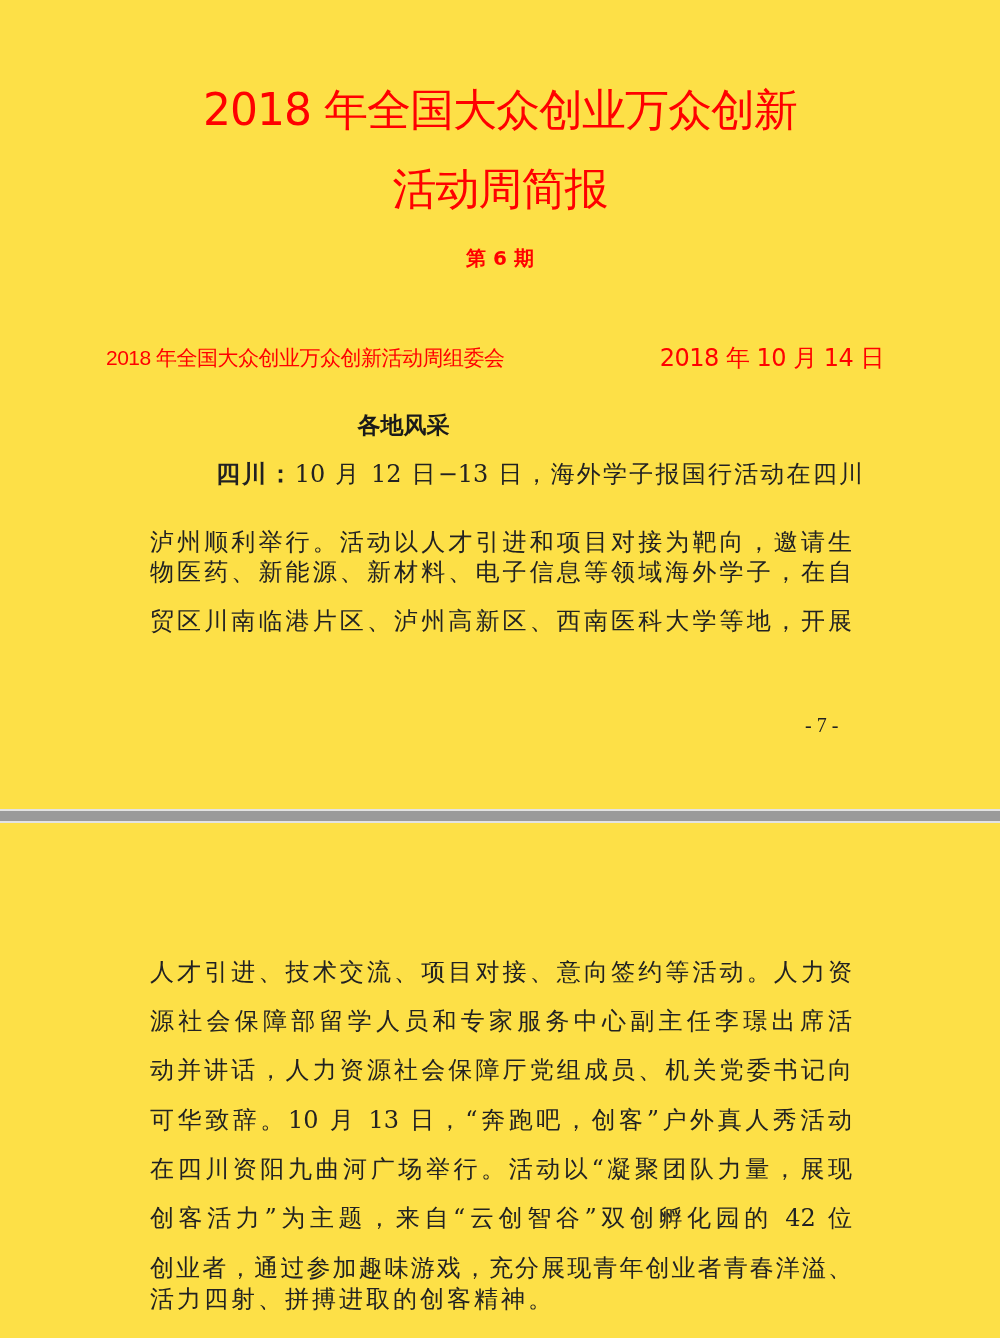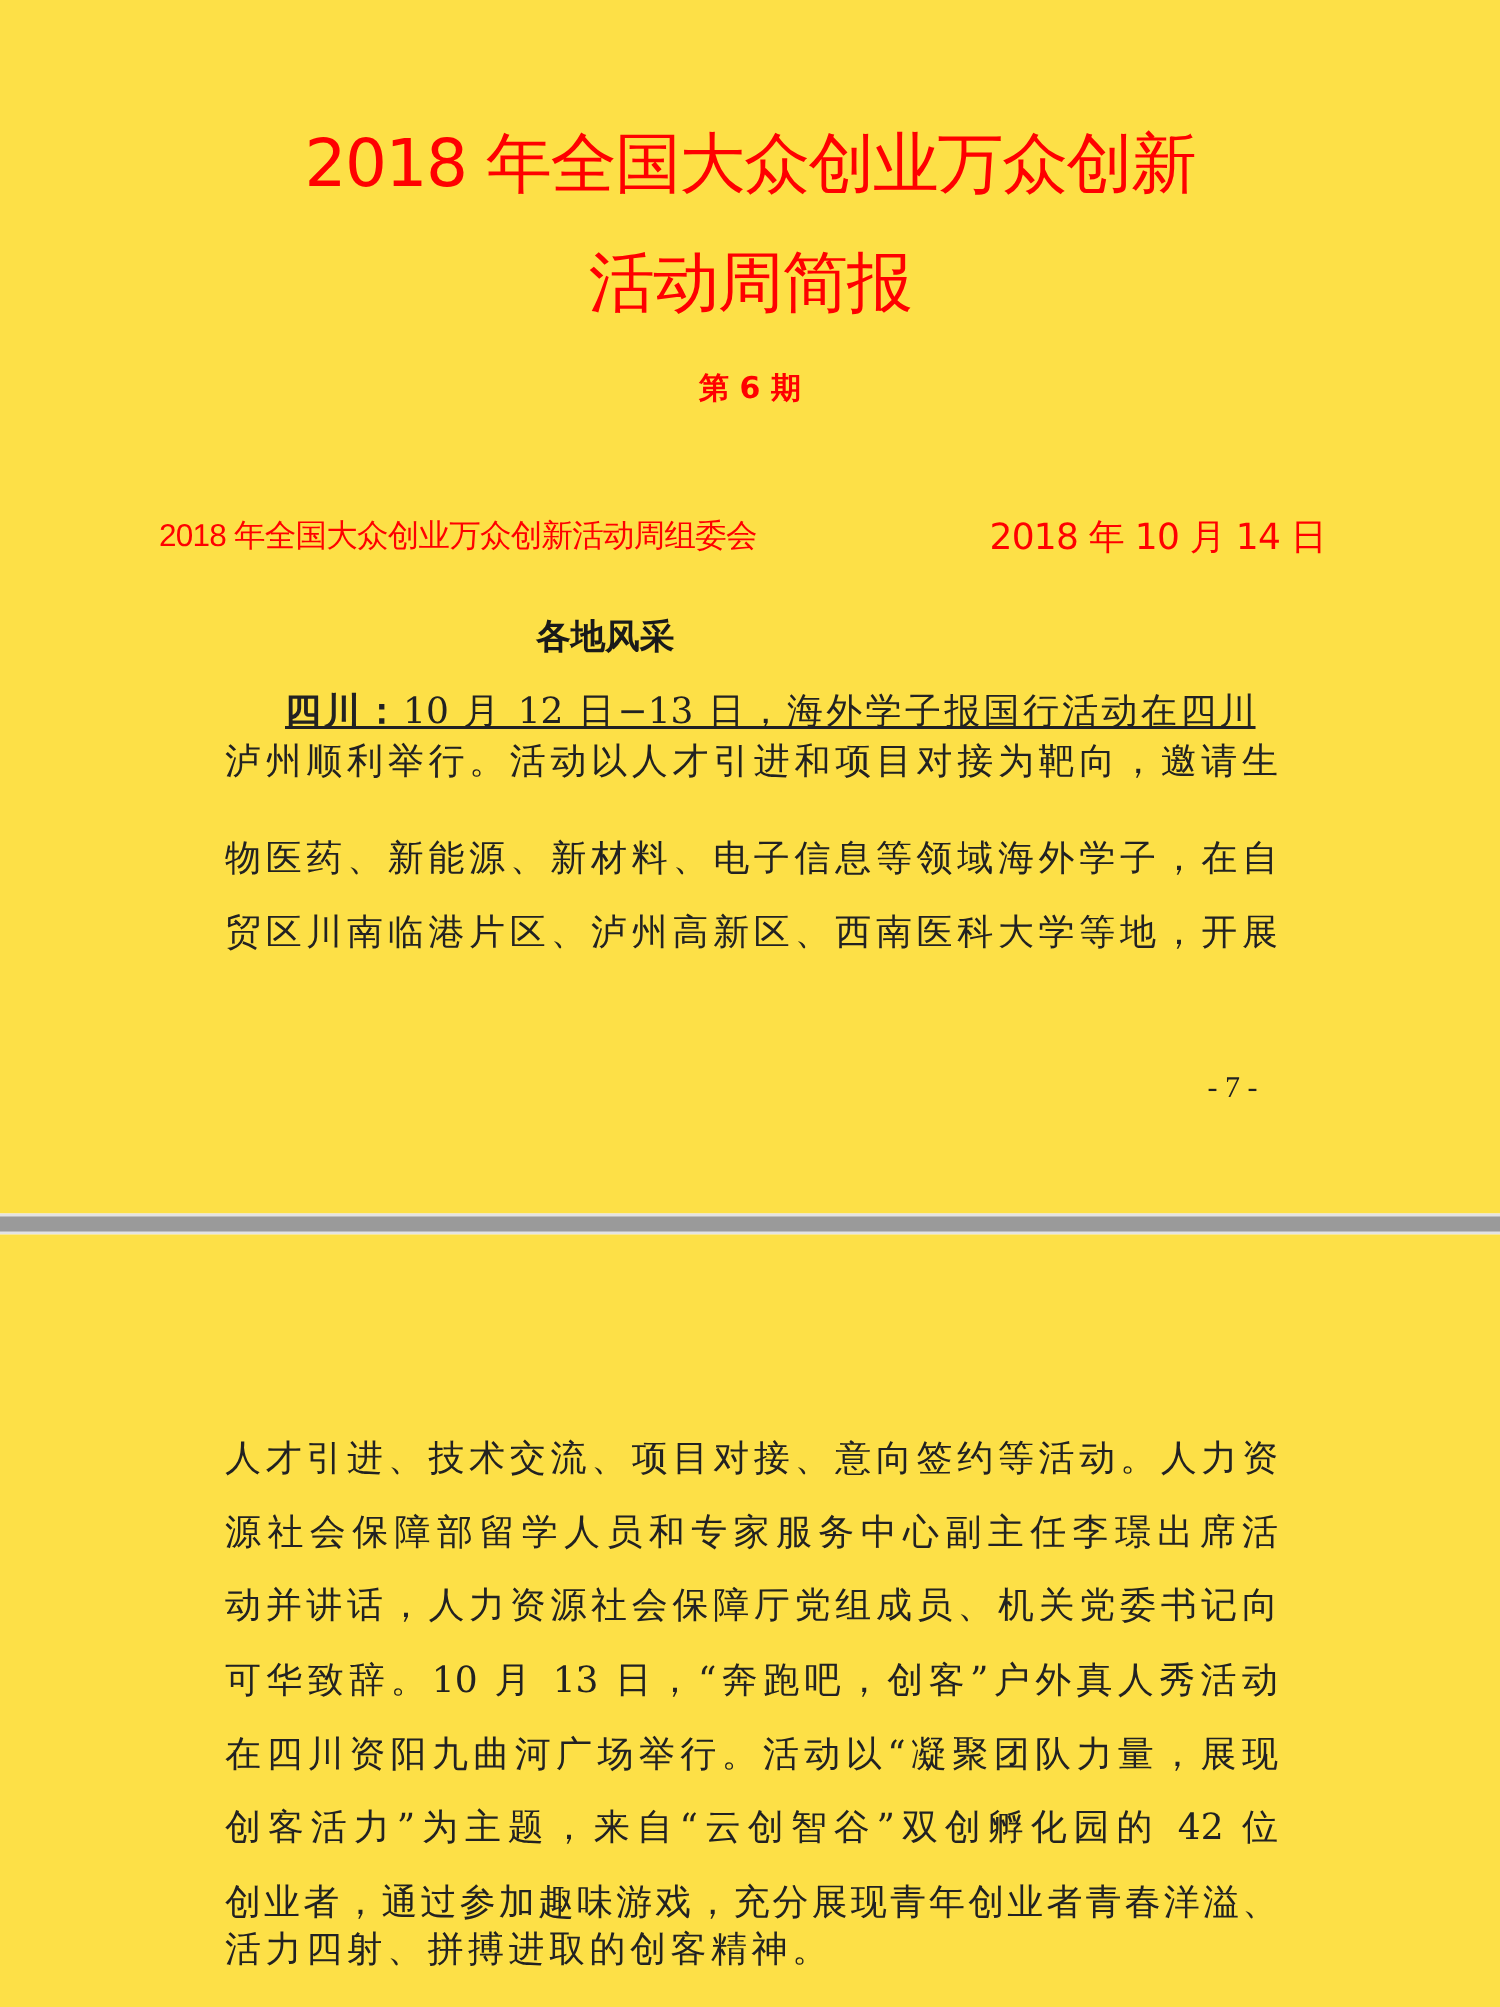--- a/index.html
+++ b/index.html
@@ -41,21 +41,21 @@
     position: absolute; top: 410px; left: 0; width: 807px; text-align: center;
     color: #1a1a1a; font-size: 23px; line-height: 30px; font-weight: bold;
     font-family: "DejaVu Sans", sans-serif;
   }
   .body-line {
     position: absolute; left: 150px; width: 702px;
     color: #222; font-size: 24px; line-height: 30px;
     font-family: "DejaVu Serif", serif;
     white-space: nowrap; text-align: justify; text-align-last: justify;
   }
-  .body-line.indent { left: 190px; width: 647px; text-decoration: underline; }
+  .body-line.indent { left: 216px; width: 647px; }
   .lead { font-weight: bold; font-family: "DejaVu Sans", sans-serif; }
   .page-number {
     position: absolute; top: 712px; left: 805px;
     color: #222; font-size: 20px; line-height: 26px;
     font-family: "Liberation Serif", serif;
   }
   .page-break {
     position: absolute; left: 0; top: 809px; width: 1000px; height: 14px;
     background: #e3e3e3;
   }
@@ -69,21 +69,21 @@
 
 <div class="page page1">
   <div class="title-line title-1">2018 年全国大众创业万众创新</div>
   <div class="title-line title-2">活动周简报</div>
   <div class="issue">第 6 期</div>
   <div class="org">2018 年全国大众创业万众创新活动周组委会</div>
   <div class="date">2018 年 10 月 14 日</div>
   <div class="section-heading">各地风采</div>
 
   <div class="body-line indent" style="top:459px;"><span class="lead">四川：</span><span>10 月 12 日−13 日，海外学子报国行活动在四川</span></div>
-  <div class="body-line" style="top:492px;">泸州顺利举行。活动以人才引进和项目对接为靶向，邀请生</div>
+  <div class="body-line" style="top:527px;font-family:Liberation Serif, serif;">泸州顺利举行。活动以人才引进和项目对接为靶向，邀请生</div>
   <div class="body-line" style="top:557px;">物医药、新能源、新材料、电子信息等领域海外学子，在自</div>
   <div class="body-line" style="top:606px;">贸区川南临港片区、泸州高新区、西南医科大学等地，开展</div>
 
   <div class="page-number">- 7 -</div>
 </div>
 
 <div class="page-break">
     <div class="inner"></div>
   </div>
 

